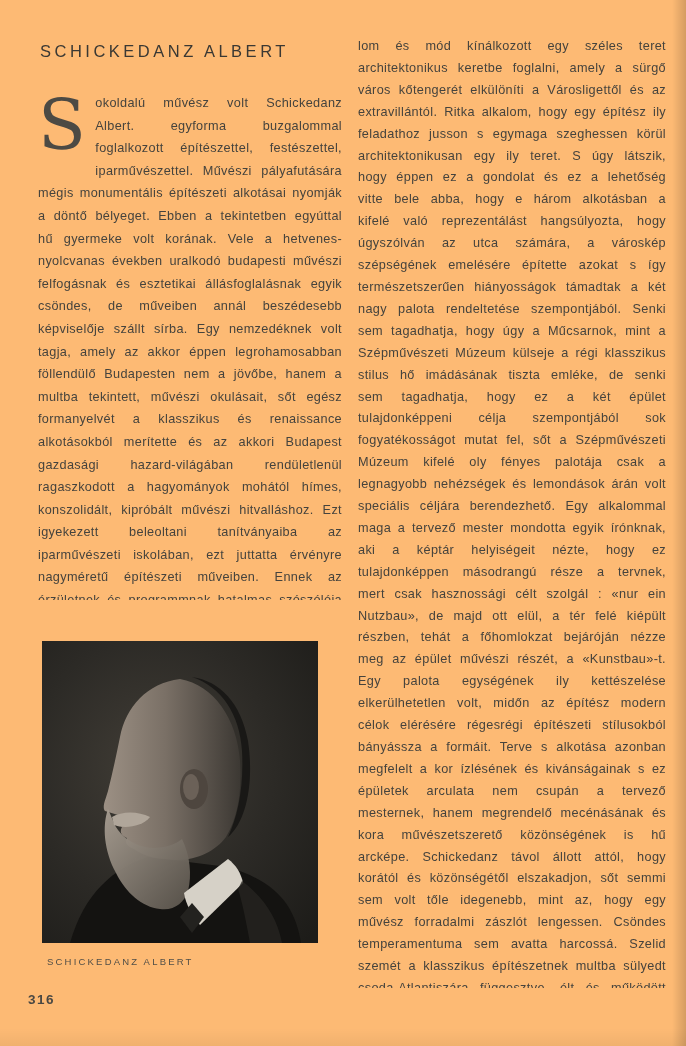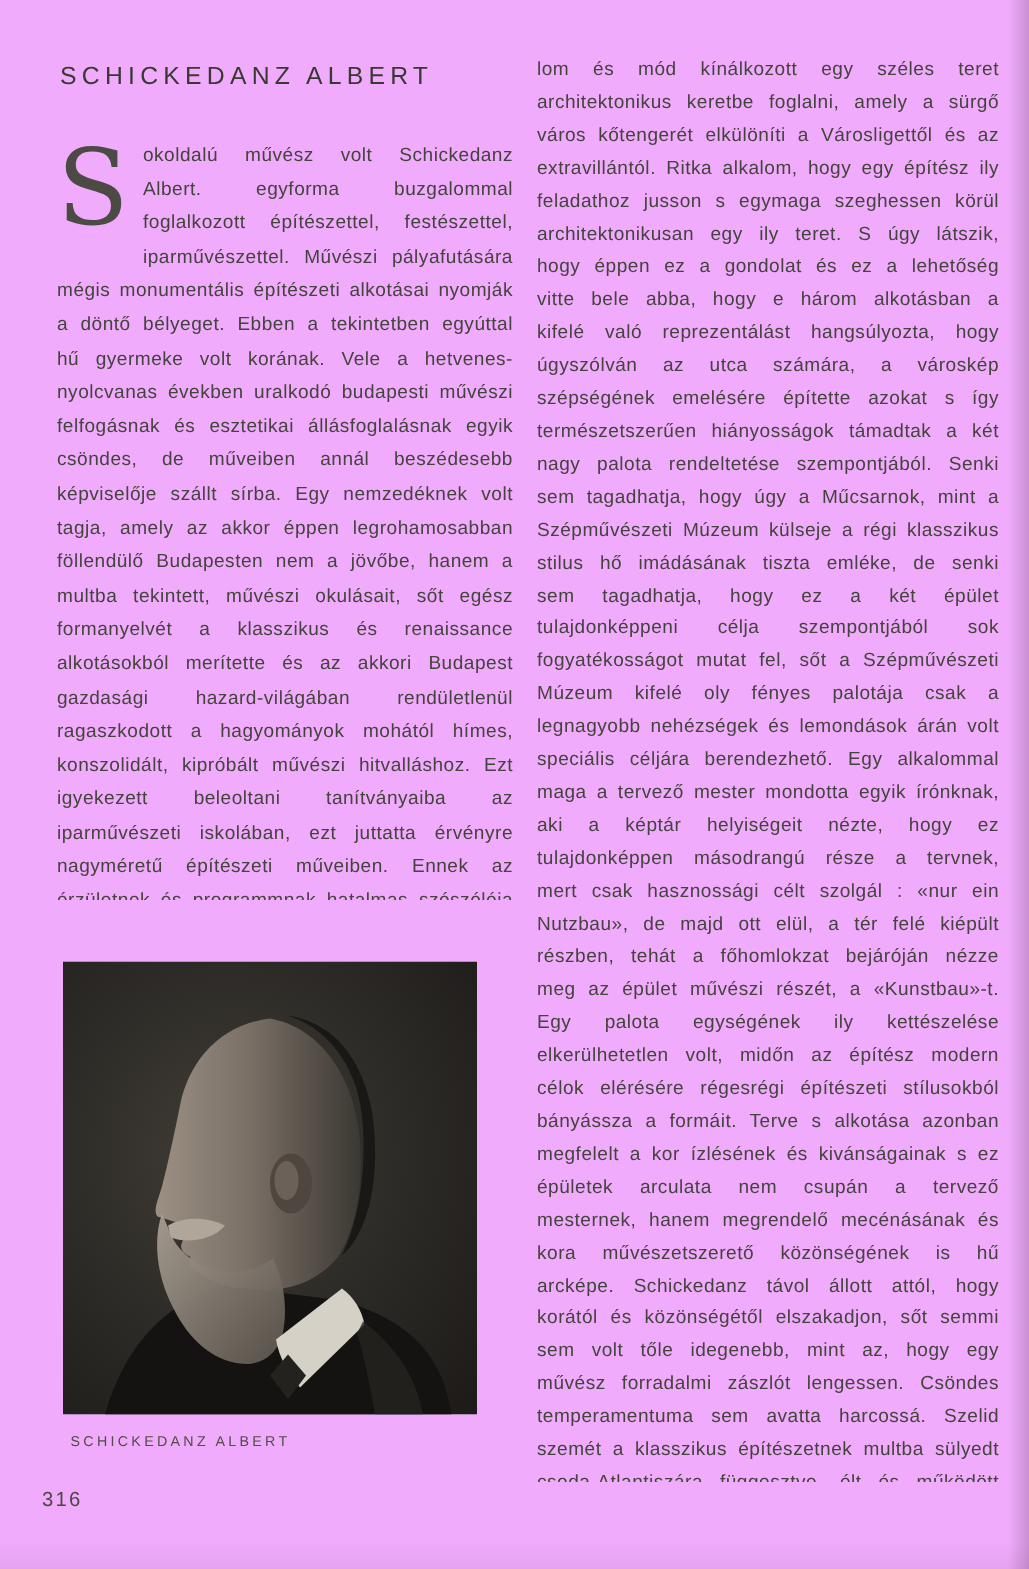--- a/index.html
+++ b/index.html
@@ -1,20 +1,20 @@
 <!DOCTYPE html>
 <html><head>
 <meta charset="utf-8">
 <style>
   html, body { margin: 0; padding: 0; background: #d6d3cc; }
   .page {
     position: relative;
     width: 686px;
     height: 1046px;
-    background: #f0abfc;
+    background: #fdba74;
     overflow: hidden;
     font-family: "Liberation Sans", sans-serif;
     color: #45433d;
   }
   
   .page::after {
     content: "";
     position: absolute; top: 0; right: 0;
     width: 14px; height: 100%;
     background: linear-gradient(to right, rgba(0,0,0,0), rgba(0,0,0,0.16));
@@ -75,20 +75,21 @@
     font-size: 9.5px;
     letter-spacing: 2.2px;
     color: #504e47;
   }
   .pagenum {
     position: absolute;
     left: 28px; top: 992px;
     font-size: 13.5px;
     letter-spacing: 1.5px;
     color: #4a4843;
+    font-weight: bold;
   }
 </style>
 </head>
 <body>
 
 <div class="page">
 
   <h1 class="title">SCHICKEDANZ ALBERT</h1>
 
   <div class="col col-left"><span class="dropcap">S</span><span>okoldalú művész volt Schickedanz Albert. egyforma buzgalommal foglalkozott építészettel, festészettel, iparművészettel. Művészi pályafutására mégis monumentális építészeti alkotásai nyomják a döntő bélyeget. Ebben a tekintetben egyúttal hű gyermeke volt korának. Vele a hetvenes-nyolcvanas években uralkodó budapesti művészi felfogásnak és esztetikai állásfoglalásnak egyik csöndes, de műveiben annál beszédesebb képviselője szállt sírba. Egy nemzedéknek volt tagja, amely az akkor éppen legrohamosabban föllendülő Budapesten nem a jövőbe, hanem a multba tekintett, művészi okulásait, sőt egész formanyelvét a klasszikus és renaissance alkotásokból merítette és az akkori Budapest gazdasági hazard-világában rendületlenül ragaszkodott a hagyományok mohától hímes, konszolidált, kipróbált művészi hitvalláshoz. Ezt igyekezett beleoltani tanítványaiba az iparművészeti iskolában, ezt juttatta érvényre nagyméretű építészeti műveiben. Ennek az érzületnek és programmnak hatalmas szószólója az a három terjedelmes épülete, amely az Andrássy-út városligeti végét lezárja és szárnyalja : a Millennáris emlékmű, az új Műcsarnok és a Szépművészeti Múzeum. Itt alka-</span></div>

